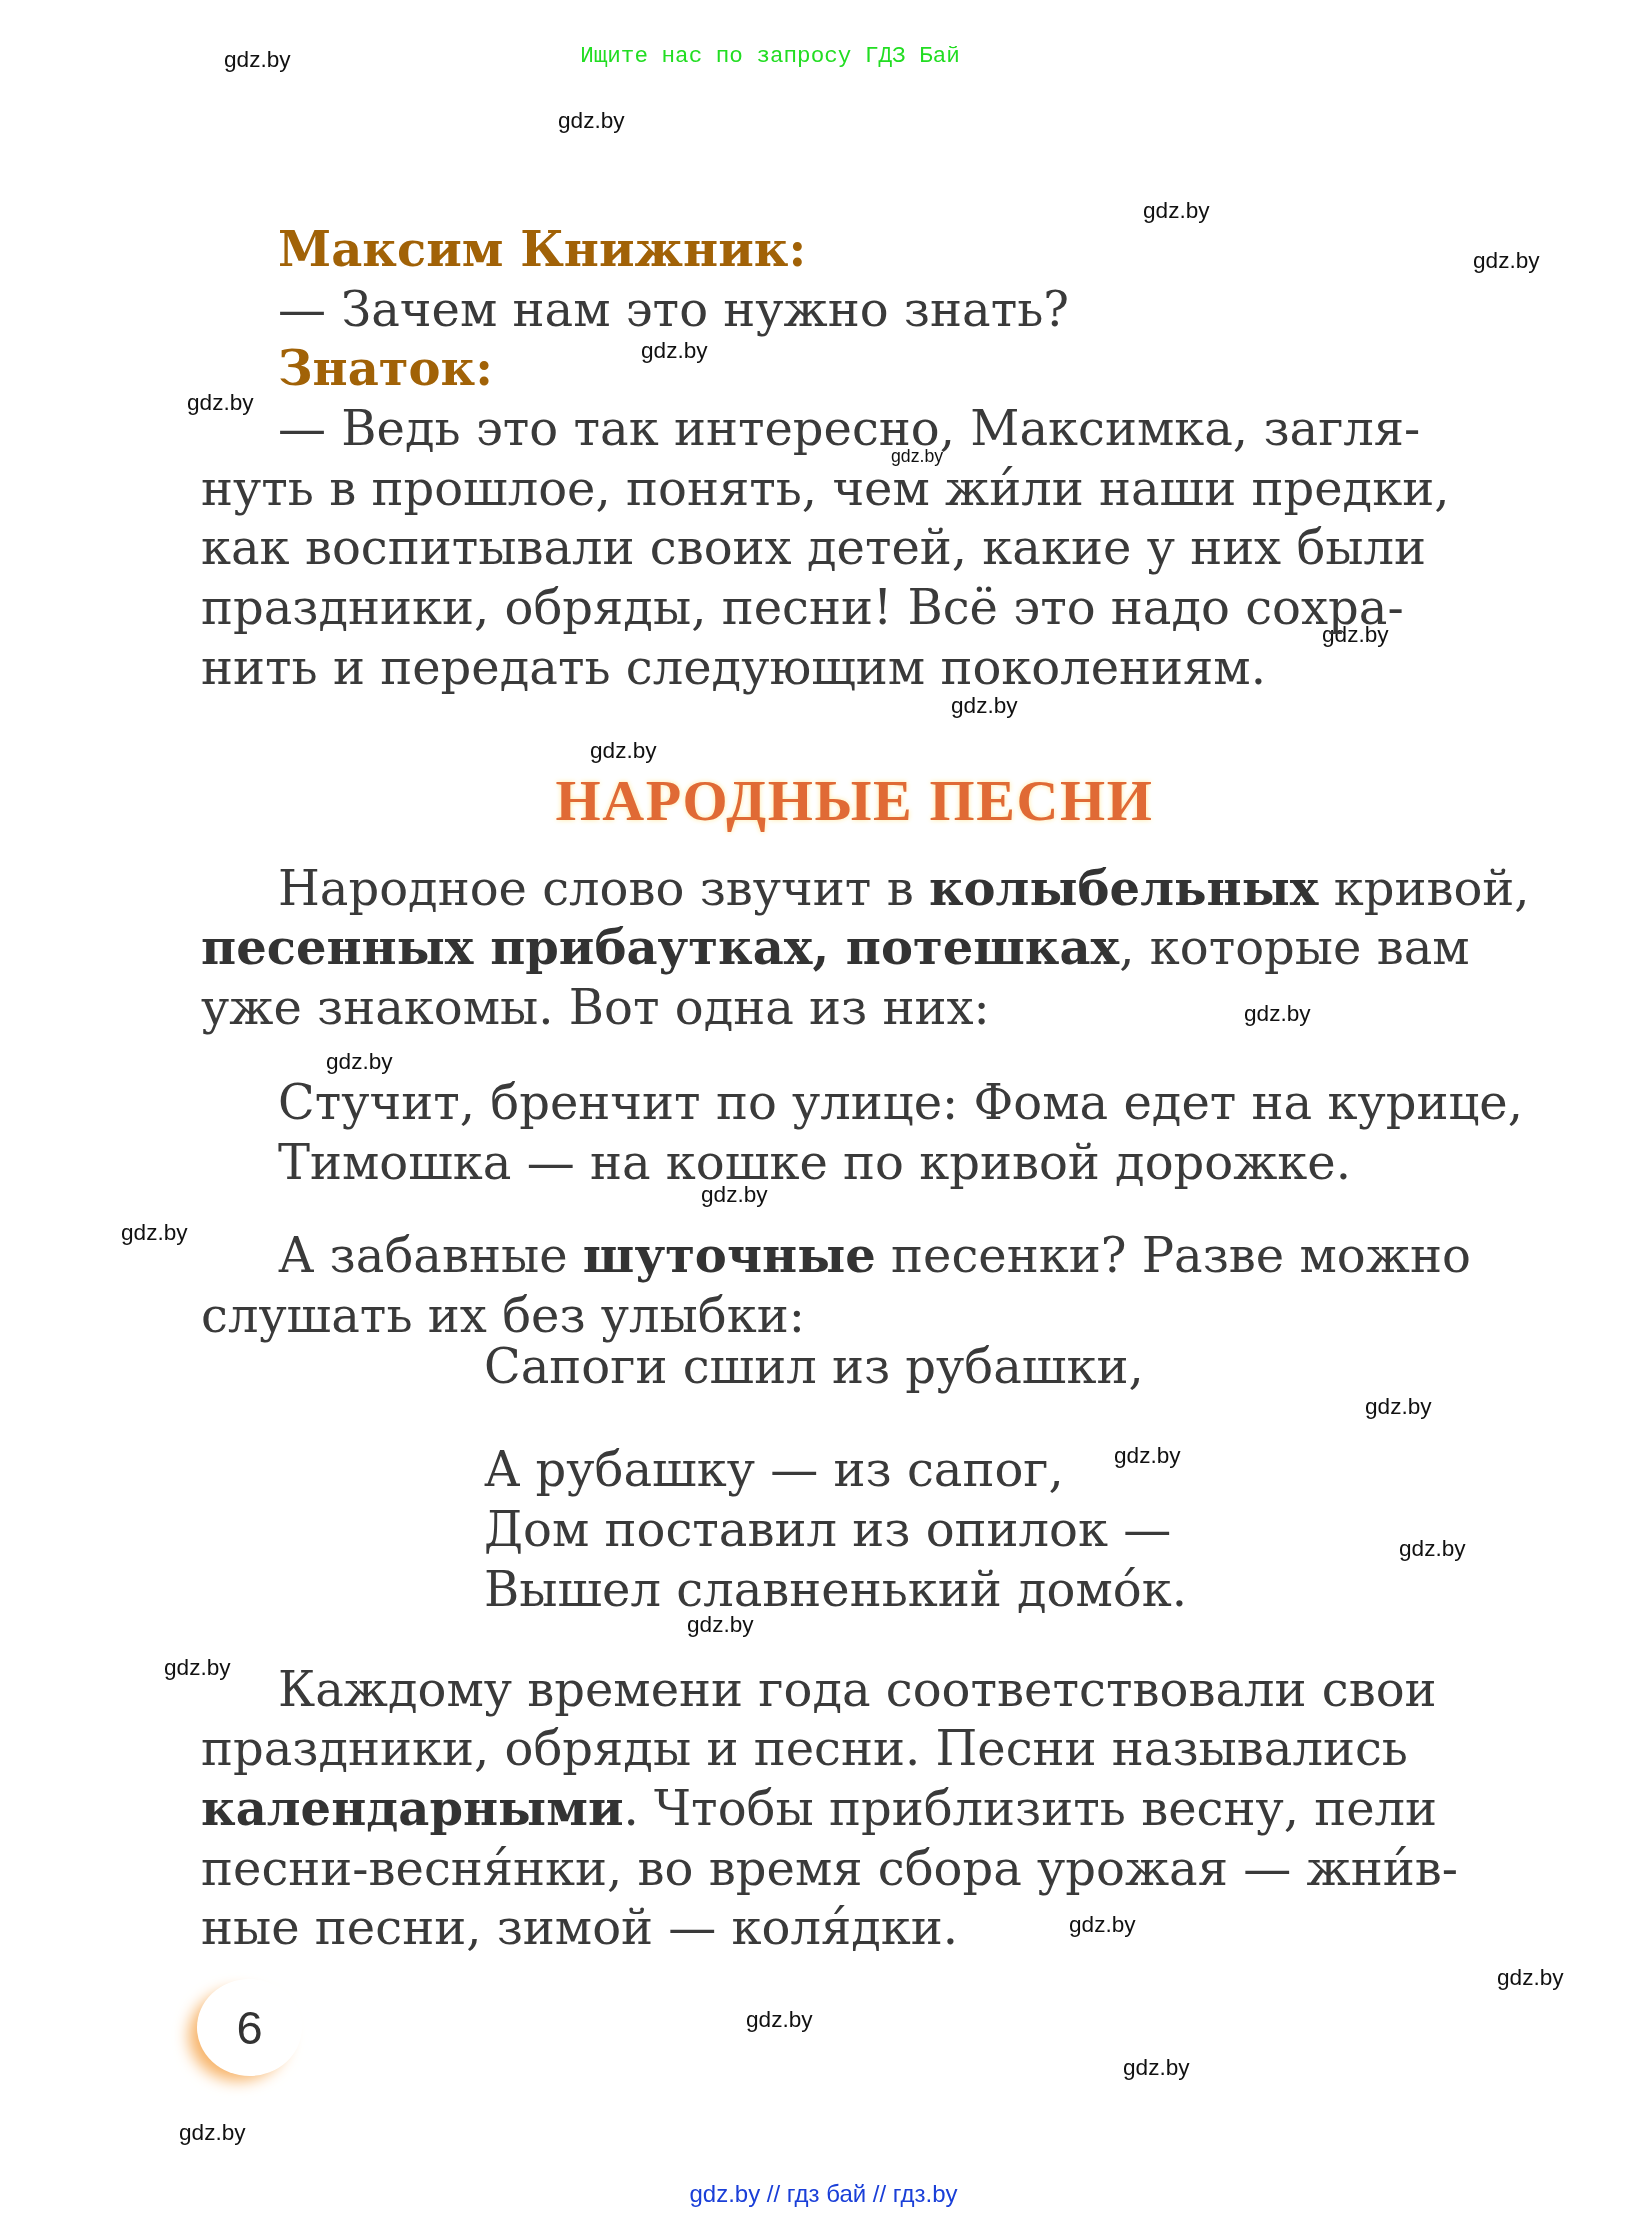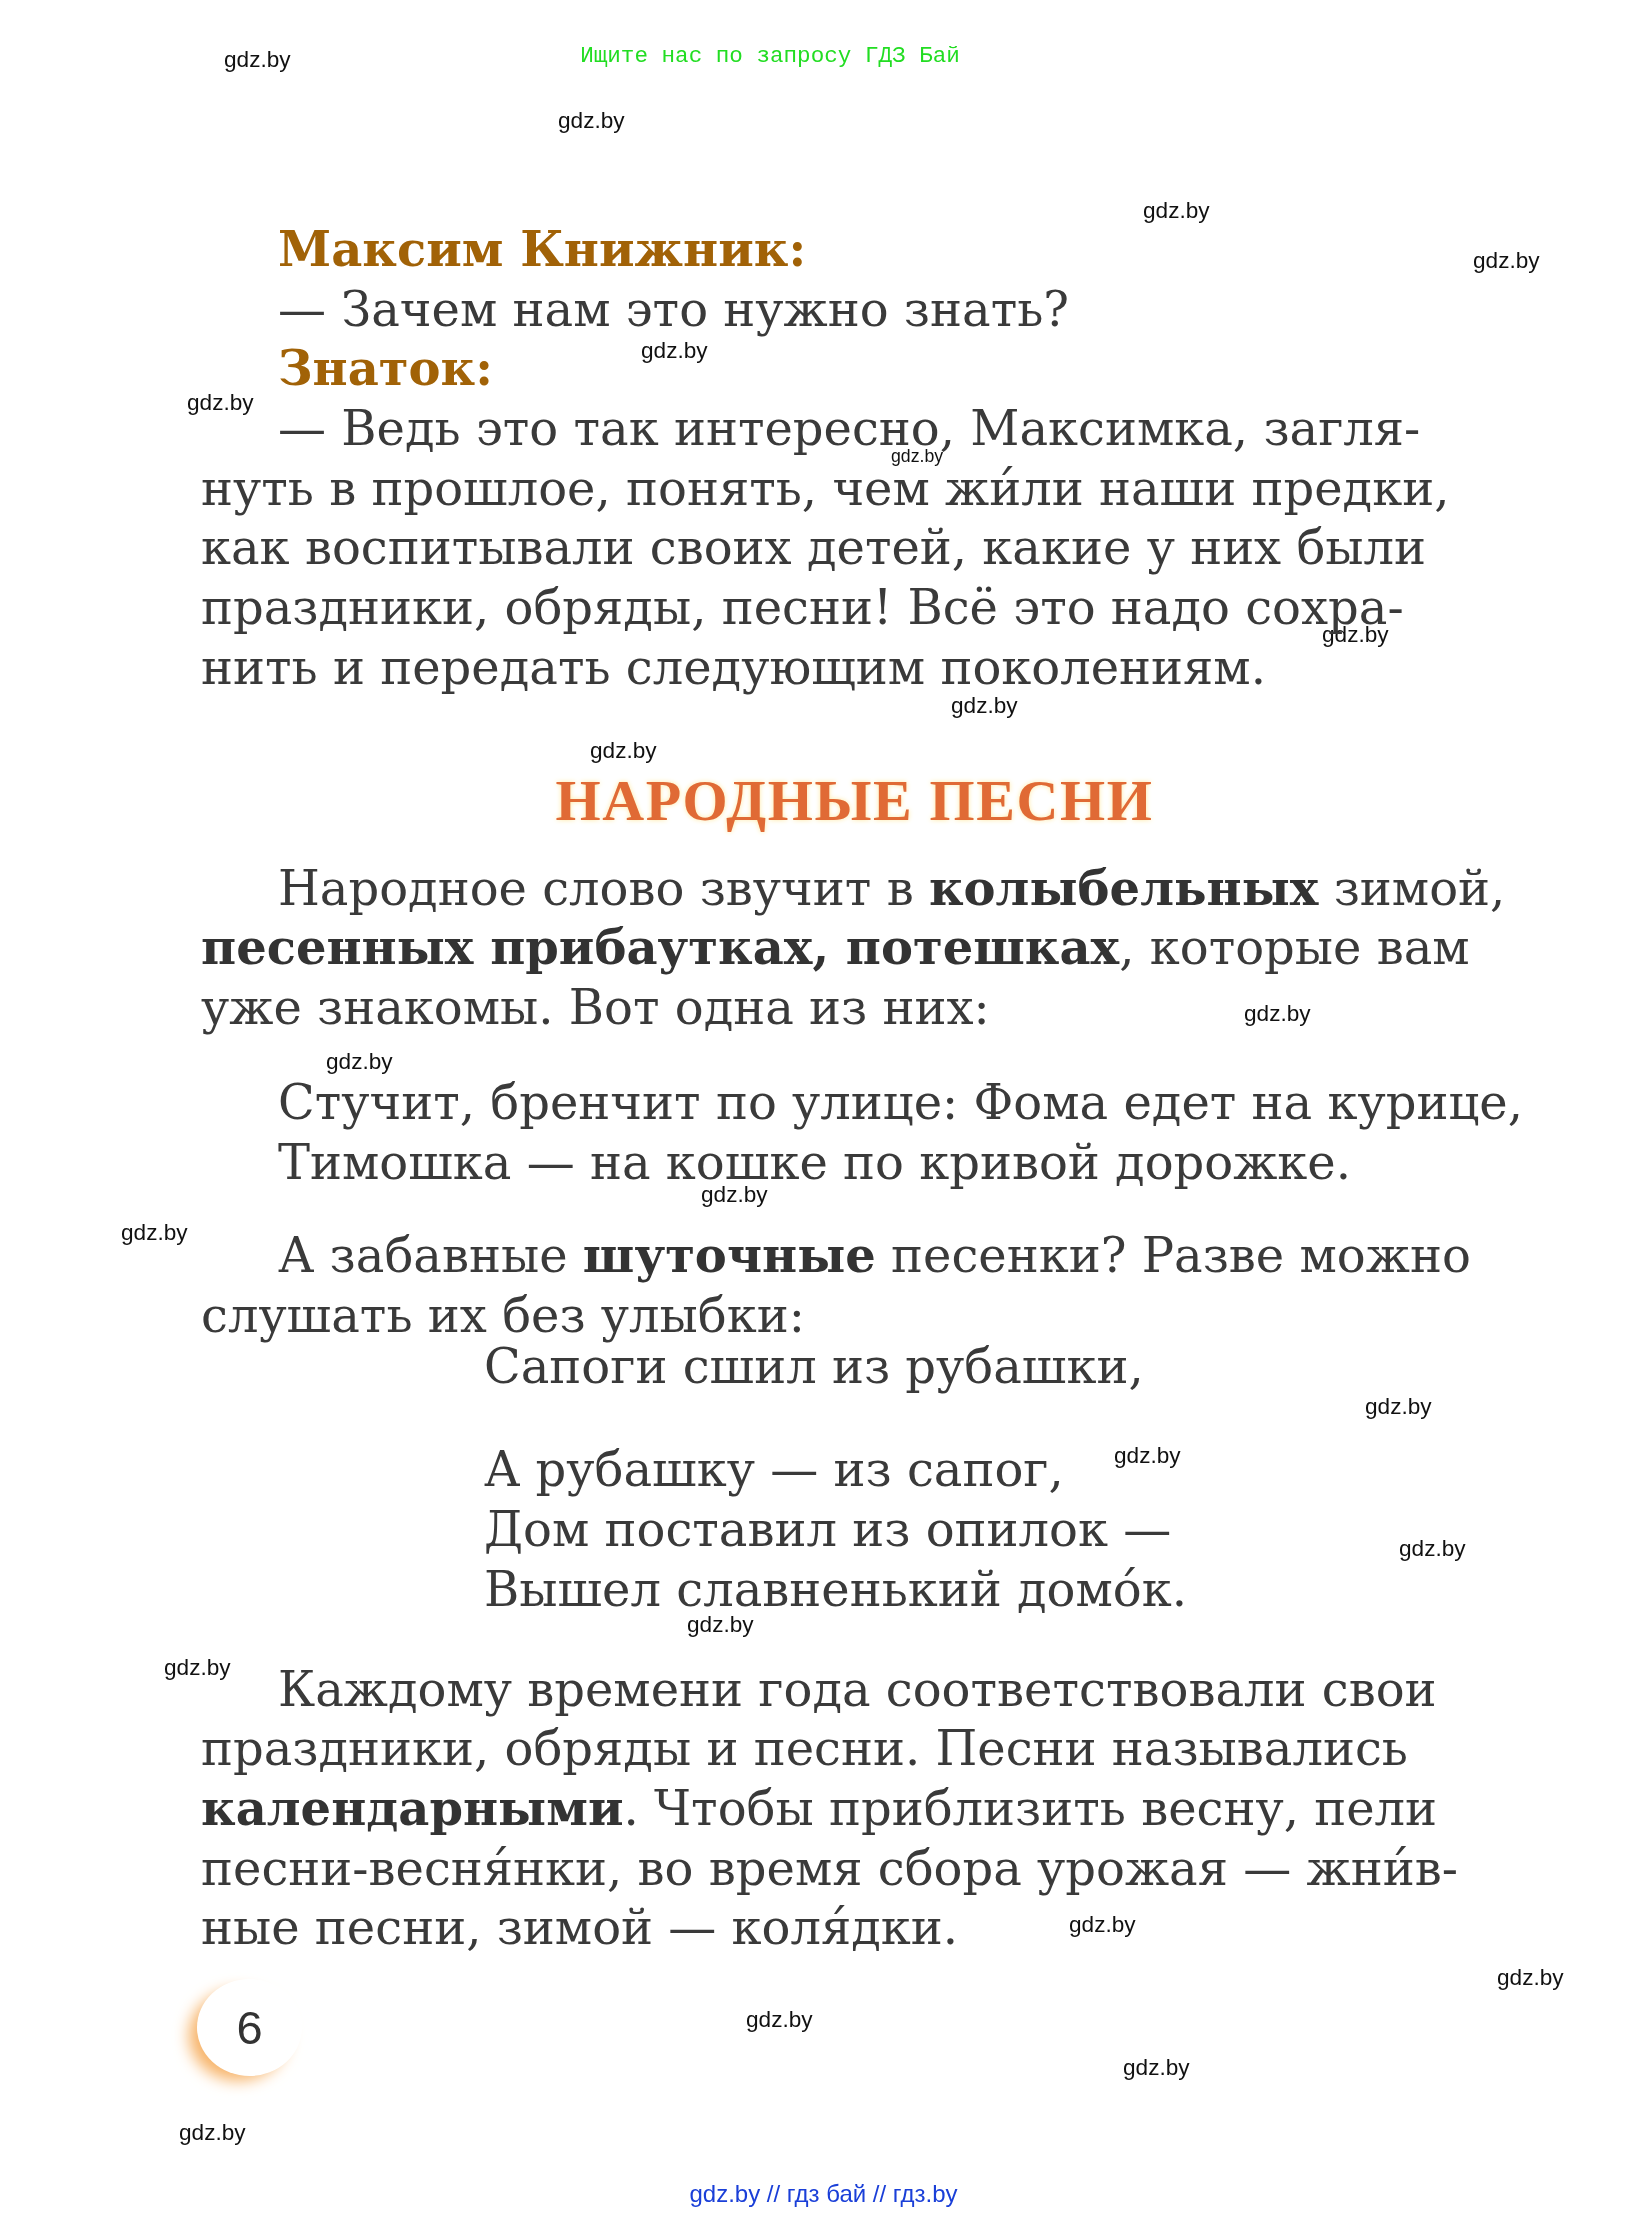--- a/index.html
+++ b/index.html
@@ -74,21 +74,21 @@
 <div class="text speaker" style="left:278px;top:338px">Знаток:</div>
 <div class="text" style="left:278px;top:398px">— Ведь это так интересно, Максимка, загля-</div>
 <div class="text" style="left:201px;top:458px">нуть в прошлое, понять, чем жи́ли наши предки,</div>
 <div class="text" style="left:201px;top:517px">как воспитывали своих детей, какие у них были</div>
 <div class="text" style="left:201px;top:577px">праздники, обряды, песни! Всё это надо сохра-</div>
 <div class="text" style="left:201px;top:637px">нить и передать следующим поколениям.</div>
 
 <div class="heading">НАРОДНЫЕ ПЕСНИ</div>
 
 <div class="text" style="left:278px;top:858px">
-  <span>Народное слово звучит в </span><b>колыбельных</b><span> зимой,</span>
+  <span>Народное слово звучит в </span><b>колыбельных</b><span> кривой,</span>
 </div>
 <div class="text" style="left:201px;top:917px">
   <b>песенных прибаутках, потешках</b><span>, которые вам</span>
 </div>
 <div class="text" style="left:201px;top:977px">уже знакомы. Вот одна из них:</div>
 
 <div class="text" style="left:278px;top:1072px">Стучит, бренчит по улице: Фома едет на курице,</div>
 <div class="text" style="left:278px;top:1132px">Тимошка — на кошке по кривой дорожке.</div>
 
 <div class="text" style="left:278px;top:1225px">

